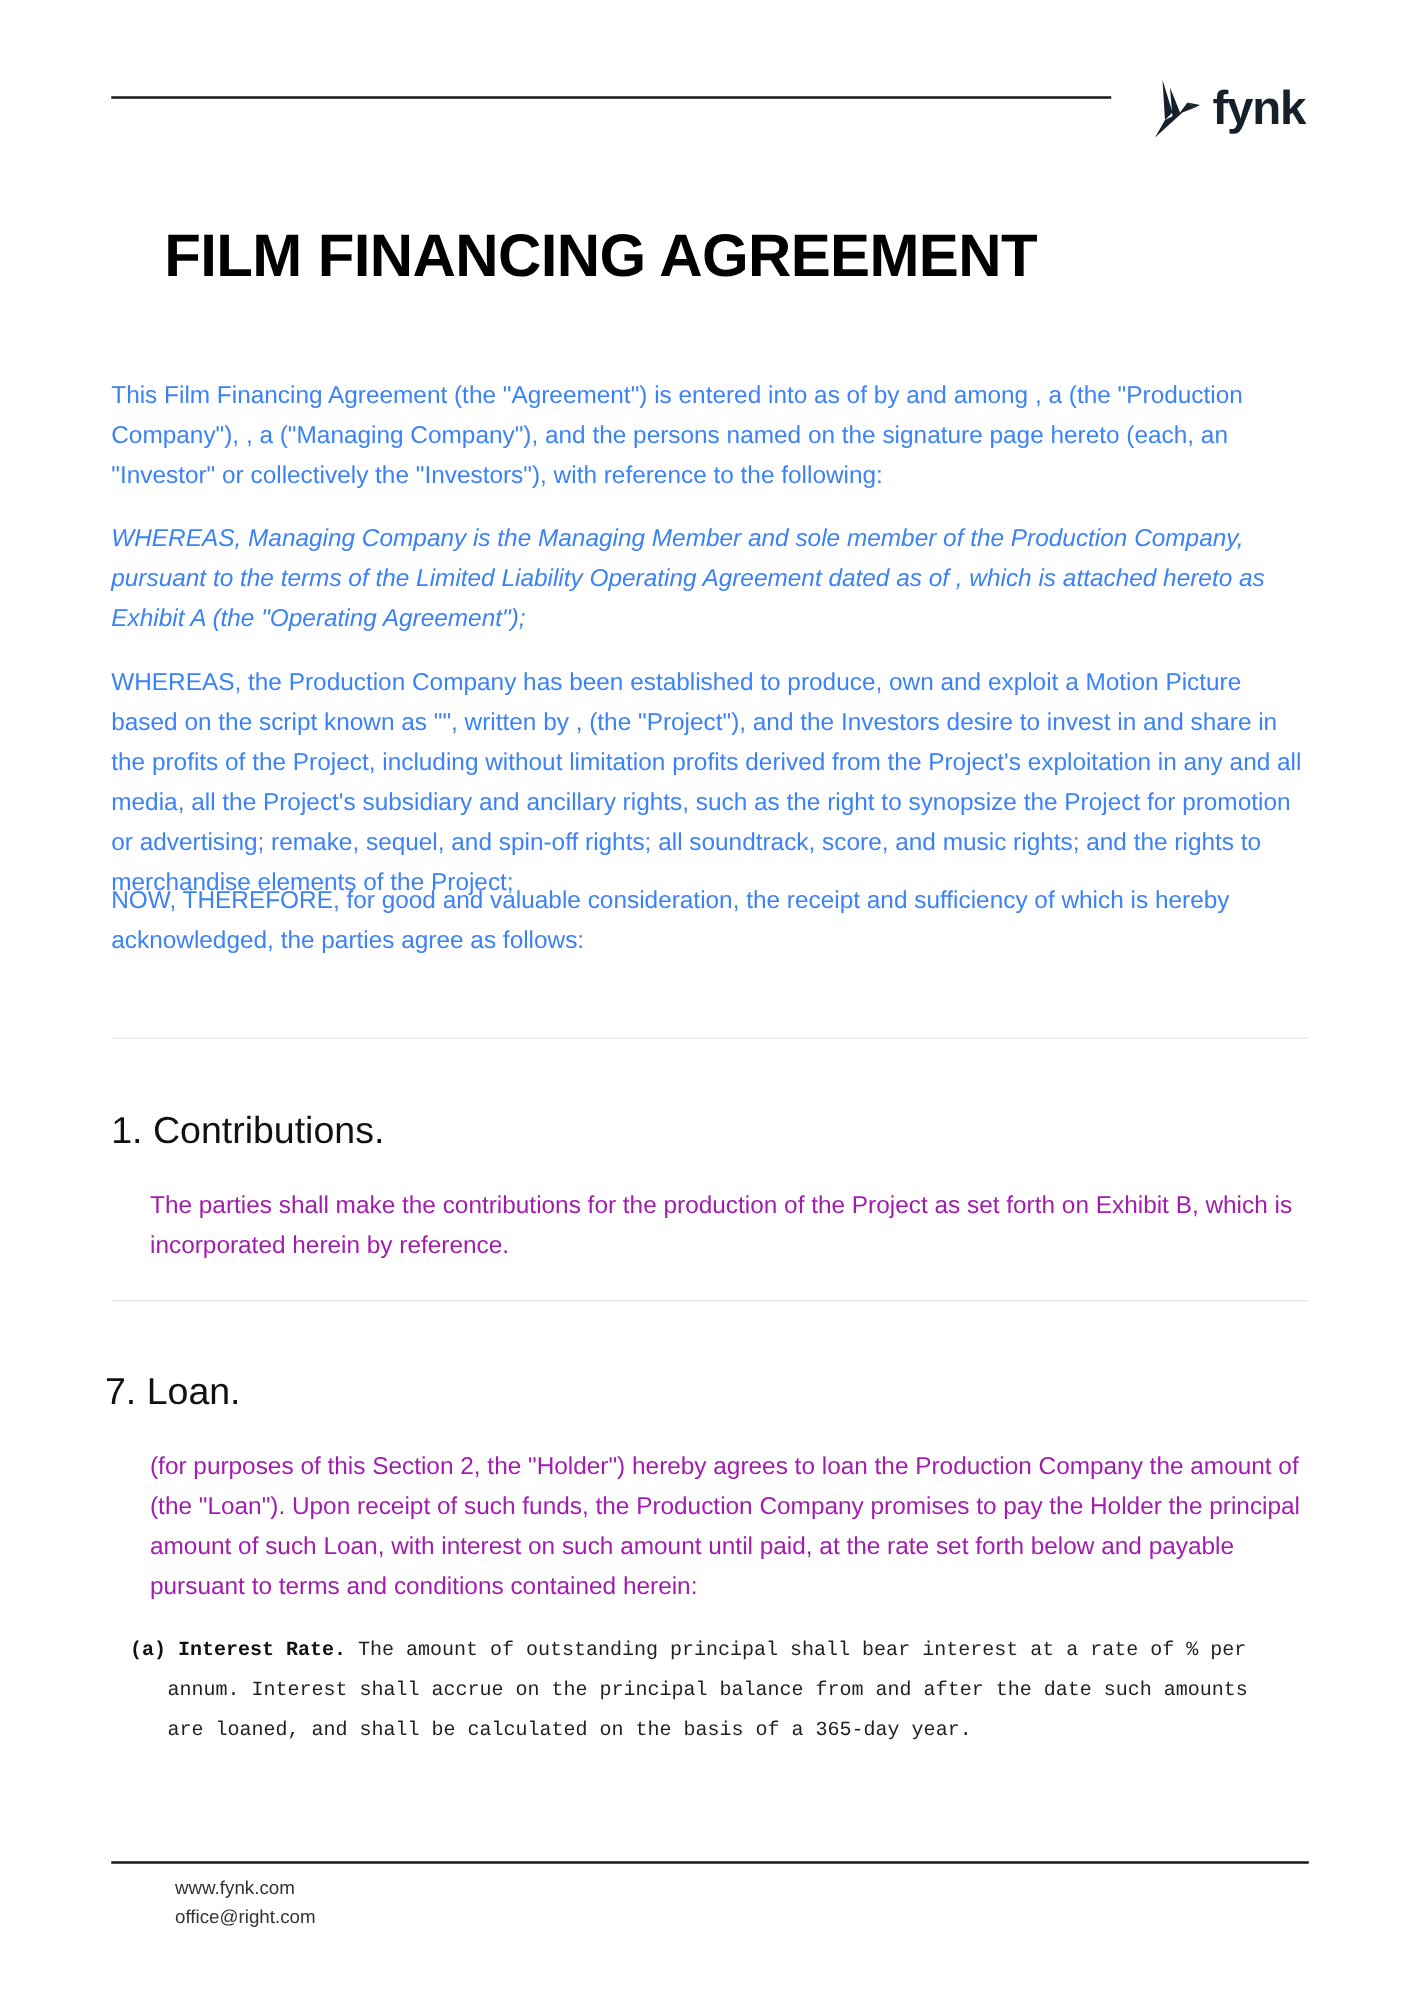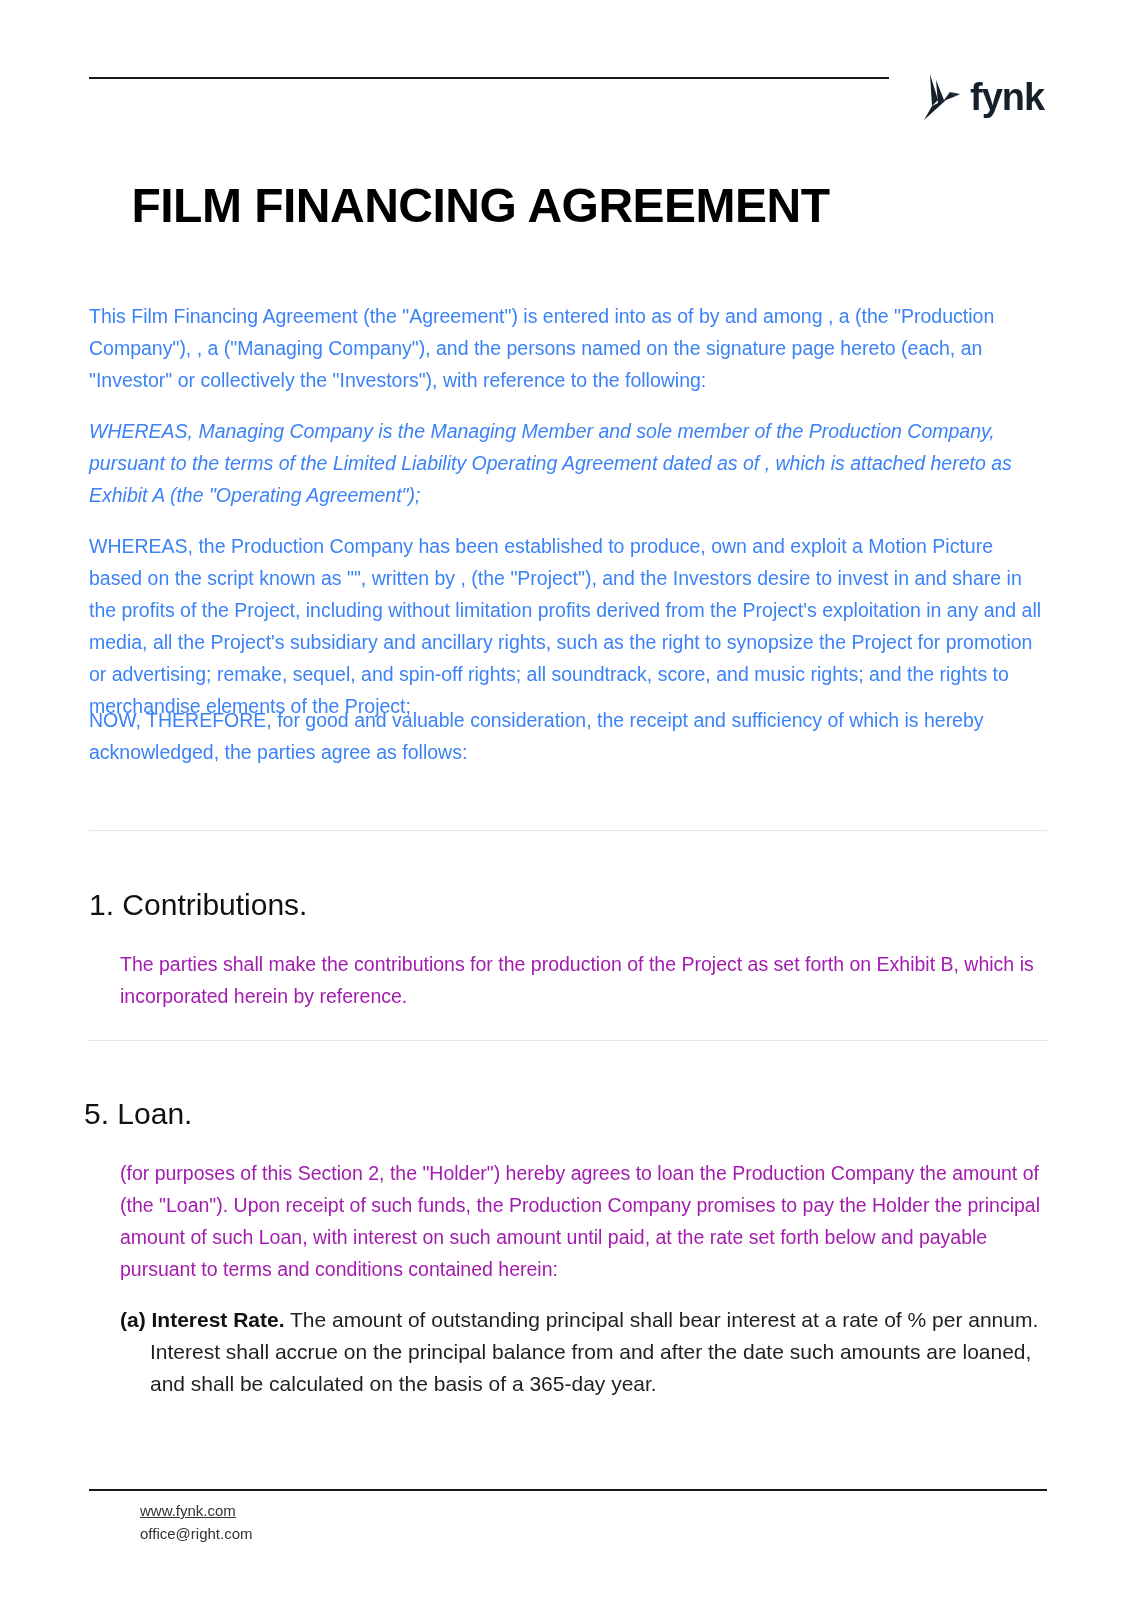--- a/index.html
+++ b/index.html
@@ -1,26 +1,26 @@
 <!DOCTYPE html>
 <html><head>
   <meta charset="utf-8">
   <style>
     html, body { margin: 0; padding: 0; background: #ffffff; }
     body { width: 1131px; height: 1600px; position: relative; overflow: hidden; font-family: "Liberation Sans", sans-serif; color: #1a1a1a; }
     .header-rule { position: absolute; left: 89px; top: 77px; width: 800px; height: 2px; background: #1a1a1a; }
-    .logo { position: absolute; left: 920px; top: 70px; display: flex; align-items: center; }
+    .logo { position: absolute; left: 920px; top: 60px; display: flex; align-items: center; }
     .logo svg { width: 48px; height: 54px; }
     .logo-text { font-family: "Liberation Sans", sans-serif; font-weight: 700; font-size: 38px; color: #15202b; letter-spacing: -1px; margin-left: 2px; margin-top: -4px; }
     .title { position: absolute; left: 0; top: 178px; width: 961px; text-align: center; font-weight: 700; font-size: 48px; letter-spacing: -0.5px; color: #000; margin: 0; }
     .para { position: absolute; left: 89px; width: 960px; font-size: 19.5px; line-height: 32px; margin: 0; color: #3b82f6; }
     .divider { position: absolute; left: 89px; width: 958px; height: 1px; background: #e6e6e6; }
     .section-heading { position: absolute; left: 89px; font-weight: 400; font-size: 30px; margin: 0; color: #111; }
     .section-body { position: absolute; left: 120px; width: 928px; font-size: 19.5px; line-height: 32px; margin: 0; color: #a21caf; }
-    .subclause { position: absolute; left: 120px; width: 900px; font-size: 21px; line-height: 32px; margin: 0; color: #1f1f1f; padding-left: 30px; text-indent: -30px; }
+    .subclause { position: absolute; left: 104px; width: 900px; font-size: 16px; line-height: 32px; margin: 0; color: #1f1f1f; padding-left: 30px; text-indent: -30px; font-family: Liberation Mono, monospace; }
     .subclause b { font-weight: 700; color: #111; }
     .footer-rule { position: absolute; left: 89px; top: 1489px; width: 958px; height: 2px; background: #1a1a1a; }
     .footer-line { position: absolute; left: 140px; font-size: 15px; color: #333; }
   </style>
 </head>
 <body>
 
 <div class="header-rule"></div>
 <div class="logo">
   <span>
@@ -41,20 +41,20 @@
 <p class="para" style="top:530px;">WHEREAS, the Production Company has been established to produce, own and exploit a Motion Picture based on the script known as "", written by , (the "Project"), and the Investors desire to invest in and share in the profits of the Project, including without limitation profits derived from the Project's exploitation in any and all media, all the Project's subsidiary and ancillary rights, such as the right to synopsize the Project for promotion or advertising; remake, sequel, and spin-off rights; all soundtrack, score, and music rights; and the rights to merchandise elements of the Project;</p>
 <p class="para" style="top:704px;">NOW, THEREFORE, for good and valuable consideration, the receipt and sufficiency of which is hereby acknowledged, the parties agree as follows:</p>
 
 <div class="divider" style="top:830px;"></div>
 
 <h2 class="section-heading" style="top:888px;">1. Contributions.</h2>
 <p class="section-body" style="top:948px;">The parties shall make the contributions for the production of the Project as set forth on Exhibit B, which is incorporated herein by reference.</p>
 
 <div class="divider" style="top:1040px;"></div>
 
-<h2 class="section-heading" style="top:1097px; left:84px;">5. Loan.</h2>
+<h2 class="section-heading" style="top:1097px; left:84px;">7. Loan.</h2>
 <p class="section-body" style="top:1157px;">(for purposes of this Section 2, the "Holder") hereby agrees to loan the Production Company the amount of (the "Loan"). Upon receipt of such funds, the Production Company promises to pay the Holder the principal amount of such Loan, with interest on such amount until paid, at the rate set forth below and payable pursuant to terms and conditions contained herein:</p>
 
 <p class="subclause" style="top:1304px;"><b>(a) Interest Rate.</b><span> The amount of outstanding principal shall bear interest at a rate of % per annum. Interest shall accrue on the principal balance from and after the date such amounts are loaned, and shall be calculated on the basis of a 365-day year.</span></p>
 
 <div class="footer-rule"></div>
-<div class="footer-line" style="top:1502px;text-decoration:underline;">www.fynk.com</div>
+<div class="footer-line" style="top:1502px;">www.fynk.com</div>
 <div class="footer-line" style="top:1525px;">office@right.com</div>
 
 </body></html>

